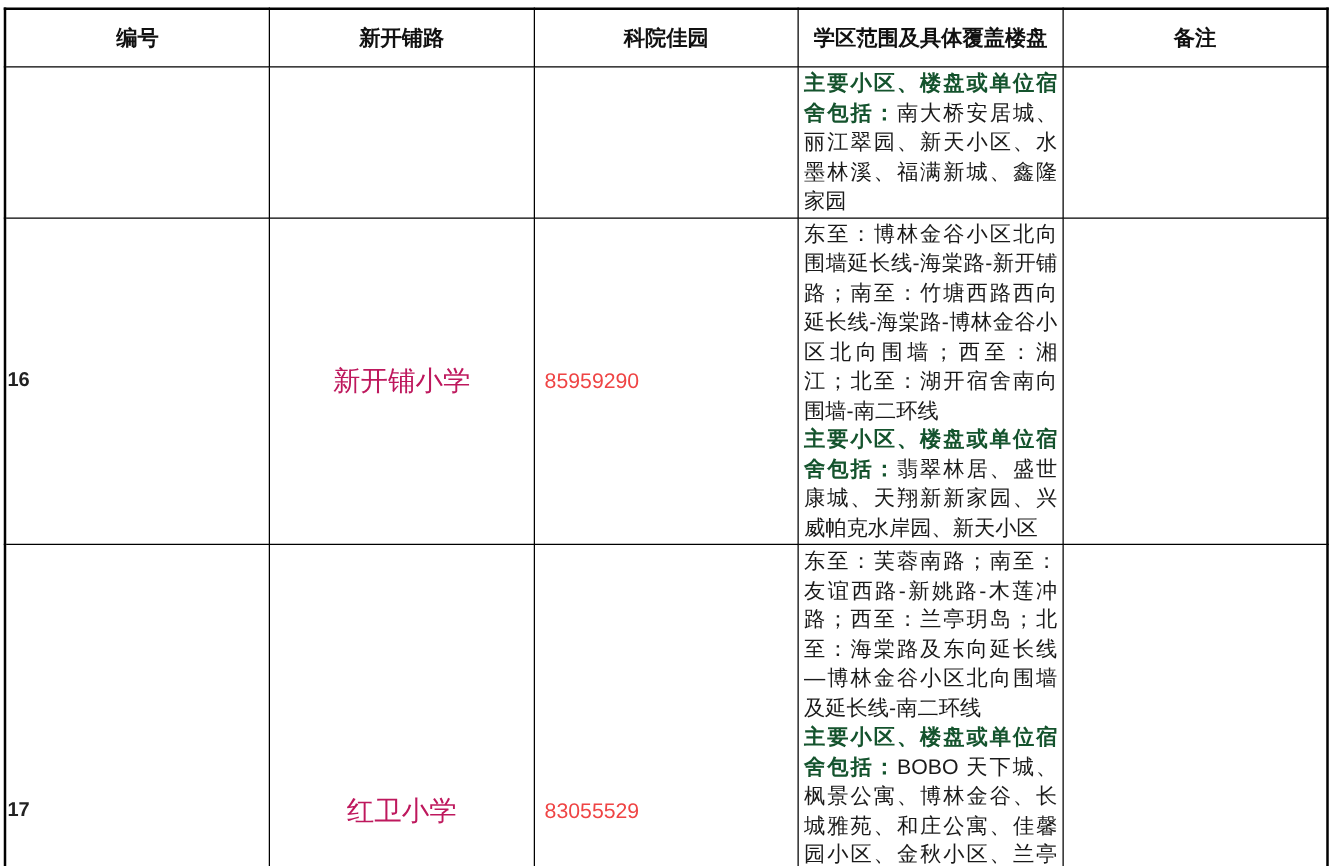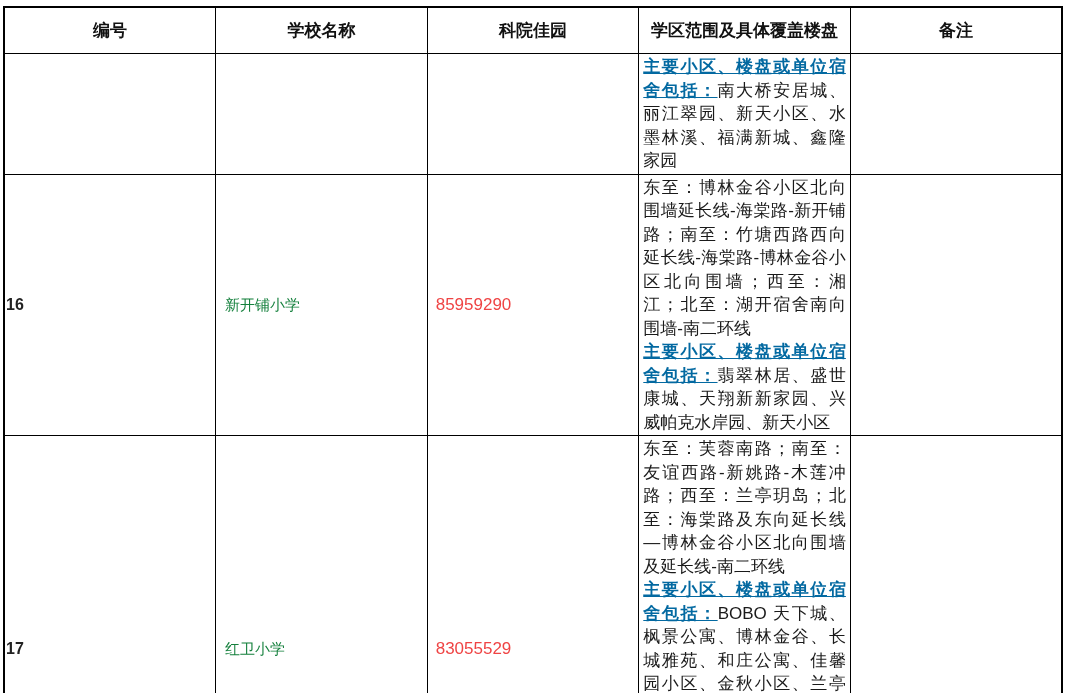--- a/index.html
+++ b/index.html
@@ -17,37 +17,37 @@
   .district-table th,.district-table td{
     border:1px solid #000;
     vertical-align:middle;
     word-break:break-all;
   }
   .district-table th{
     font-size:17px;font-weight:bold;
     padding:11px 2px;color:#111;
   }
   td.c-id{width:50px;font-weight:bold;font-size:16px;color:#222;}
-  td.c-name{width:158px;padding:4px 9px;font-size:15px;line-height:24px;color:#15803d;}
+  td.c-name{width:158px;padding:4px 9px;font-size:22px;line-height:24px;color:#be185d;text-align:center;}
   td.c-phone{width:116px;padding:4px 8px;font-size:17px;color:#ef4444;}
   td.c-range{
     width:521px;padding:1px 4px;font-size:17px;line-height:23.5px;
     text-align:justify;color:#1a1a1a;
   }
   td.c-note{width:197px;}
-  .estates b{font-weight:bold;color:#0369a1;text-decoration:underline;}
+  .estates b{font-weight:bold;color:#14532d;}
 </style>
 </head>
 <body>
 
 <table class="district-table">
   <thead>
     <tr>
       <th>编号</th>
-      <th>学校名称</th>
+      <th>新开铺路</th>
       <th>科院佳园</th>
       <th>学区范围及具体覆盖楼盘</th>
       <th>备注</th>
     </tr>
   </thead>
   <tbody>
 
     <tr>
       <td class="c-id"></td>
       <td class="c-name"></td>

